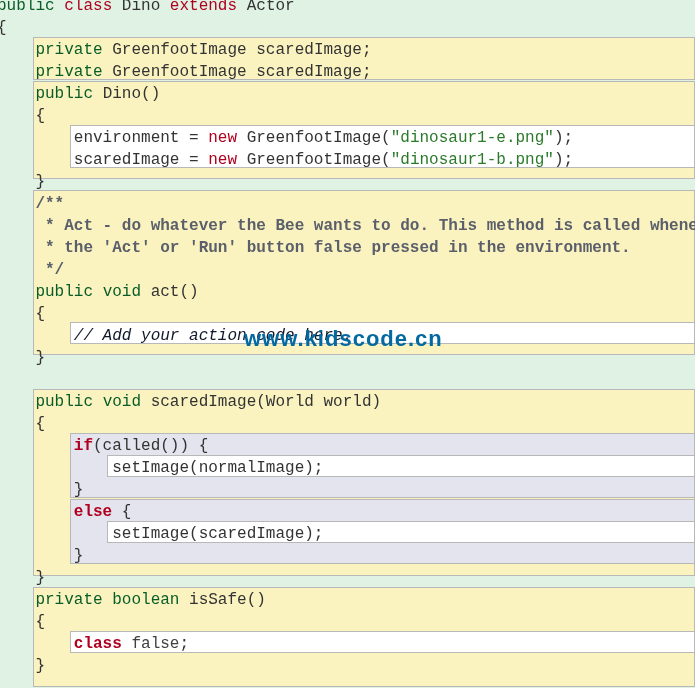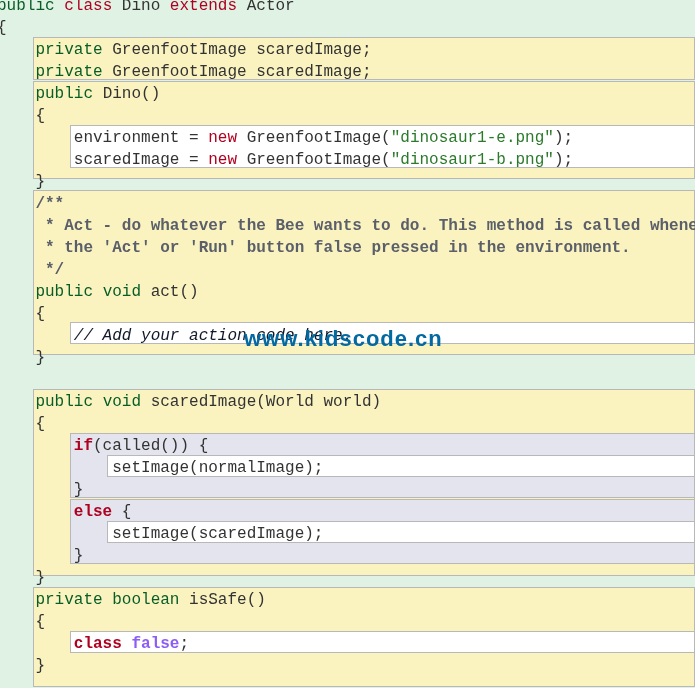--- a/index.html
+++ b/index.html
@@ -14,21 +14,21 @@
   white-space: pre;
   color: #333;
   position: relative;
 }
 .kw-visibility { color: #085d27; }
 .kw-class { color: #b00020; }
 .kw-control { color: #b00020; font-weight: bold; }
 .str { color: #2a7a2a; }
 .comment-line { color: #0f172a; font-style: italic; }
 .comment-block { color: #5a5f6a; font-weight: 600; }
-.literal { color: #8b5cf6; font-weight: bold; }
+.literal { color: #404040; }
 
 .block { position: absolute; border: 1px solid #b8b8b8; }
 .yellow { background: #faf3c0; }
 .grey { background: #e4e4ee; }
 .white { background: #ffffff; }
 
 .code { position: absolute; }
 
 .watermark {
   position: absolute;

